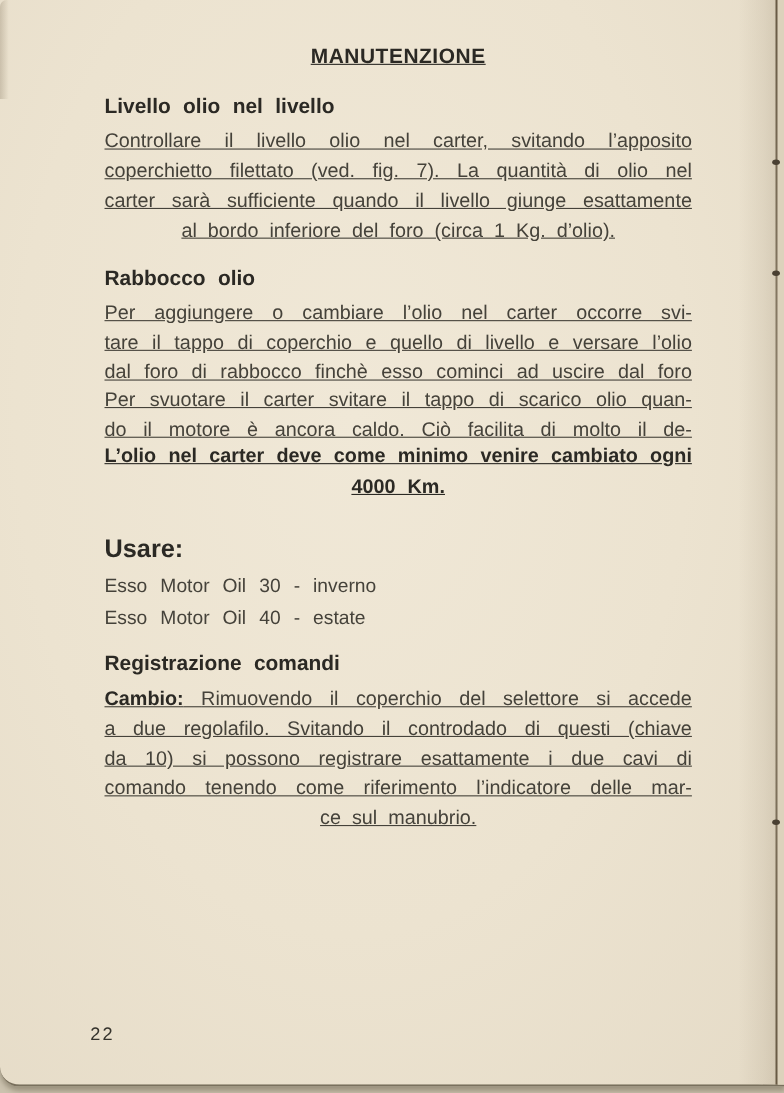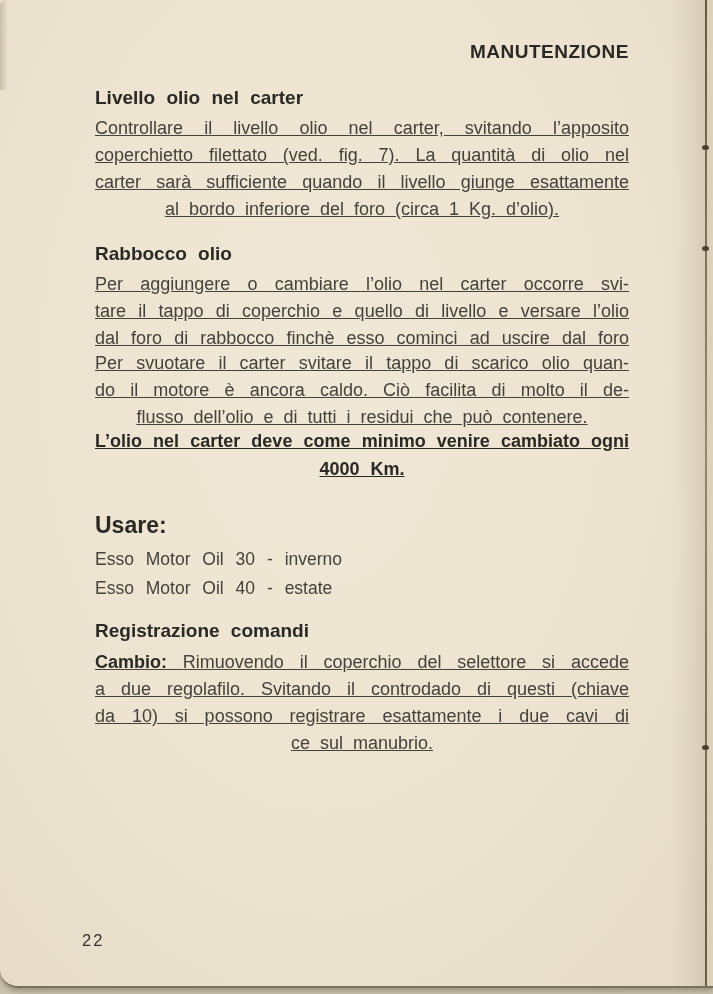--- a/index.html
+++ b/index.html
@@ -20,22 +20,22 @@
     box-shadow:0 3px 5px rgba(70,60,40,.35);
   }
   .content{position:absolute;left:95px;top:0;width:534px;}
   .title{
     margin:68px 0 0;text-align:center;
     font-family:"DejaVu Serif", serif;font-weight:bold;
     font-size:40px;line-height:44px;letter-spacing:2px;color:var(--title-ink);
     text-shadow:0.6px 0 0 currentColor,-0.6px 0 0 currentColor;
   }
   .subtitle{
-    margin:41px 0 0;text-align:right;font-size:19px;line-height:22px;
-    font-weight:bold;letter-spacing:.5px;color:var(--heading-ink);
+    margin:41px 0 0;text-align:center;font-size:19px;line-height:22px;
+    font-weight:bold;letter-spacing:.5px;color:var(--heading-ink);text-decoration:underline;
   }
   h3{margin:20px 0 0;font-size:19px;line-height:22px;font-weight:bold;
      word-spacing:6px;color:var(--heading-ink);}
   h3.first{margin-top:24px;}
   .para{margin:6px 0 0;font-size:18px;line-height:27px;color:var(--ink);word-spacing:5px;text-decoration:underline;}
   .para.tight{margin-top:-2px;}
   .jl{text-align:justify;text-align-last:justify;}
   .ll{text-align:center;}
   .notice{margin-top:-4px;font-weight:bold;line-height:28px;color:var(--heading-ink);word-spacing:6px;}
   .usare{margin:31px 0 0;font-size:23px;line-height:22px;font-weight:bold;
@@ -62,54 +62,54 @@
 </style>
 </head>
 <body>
 
 <div class="page">
   <div class="corner-shade"></div>
 
   <div class="content">
     <h2 class="subtitle">MANUTENZIONE</h2>
 
-    <h3 class="first">Livello olio nel carter</h3>
+    <h3 class="first">Livello olio nel livello</h3>
     <div class="para">
       <div class="jl">Controllare il livello olio nel carter, svitando l’apposito</div>
       <div class="jl">coperchietto filettato (ved. fig. 7). La quantità di olio nel</div>
       <div class="jl">carter sarà sufficiente quando il livello giunge esattamente</div>
       <div class="ll">al bordo inferiore del foro (circa 1 Kg. d’olio).</div>
     </div>
 
     <h3>Rabbocco olio</h3>
     <div class="para">
       <div class="jl">Per aggiungere o cambiare l’olio nel carter occorre svi-</div>
       <div class="jl">tare il tappo di coperchio e quello di livello e versare l’olio</div>
       <div class="jl">dal foro di rabbocco finchè esso cominci ad uscire dal foro</div>
     </div>
     <div class="para tight">
       <div class="jl">Per svuotare il carter svitare il tappo di scarico olio quan-</div>
       <div class="jl">do il motore è ancora caldo. Ciò facilita di molto il de-</div>
-      <div class="ll">flusso dell’olio e di tutti i residui che può contenere.</div>
     </div>
 
     <div class="para notice">
       <div class="jl">L’olio nel carter deve come minimo venire cambiato ogni</div>
       <div class="ll">4000 Km.</div>
     </div>
 
     <div class="usare">Usare:</div>
     <div class="oil">Esso Motor Oil 30 - inverno</div>
     <div class="oil">Esso Motor Oil 40 - estate</div>
 
     <h3>Registrazione comandi</h3>
     <div class="para cambio-para">
       <div class="jl"><span class="cambio-lead">Cambio:</span> <span>Rimuovendo il coperchio del selettore si accede</span></div>
       <div class="jl">a due regolafilo. Svitando il controdado di questi (chiave</div>
       <div class="jl">da 10) si possono registrare esattamente i due cavi di</div>
+      <div class="jl">comando tenendo come riferimento l’indicatore delle mar-</div>
       <div class="ll">ce sul manubrio.</div>
     </div>
   </div>
 
   <div class="pageno">22</div>
 
   <div class="gutter-crease"></div>
   <div class="gutter-line"></div>
   <div class="page-edge-strip"></div>
   <div class="staple s1"></div>

